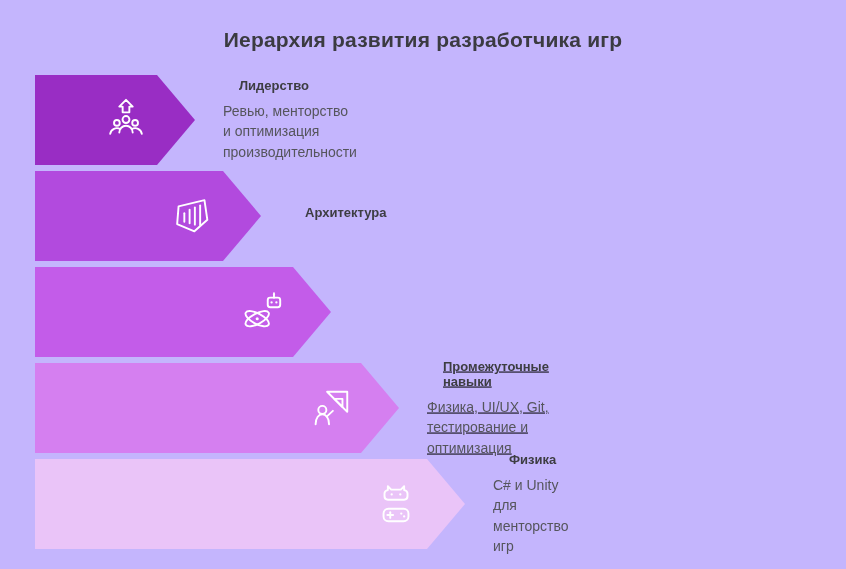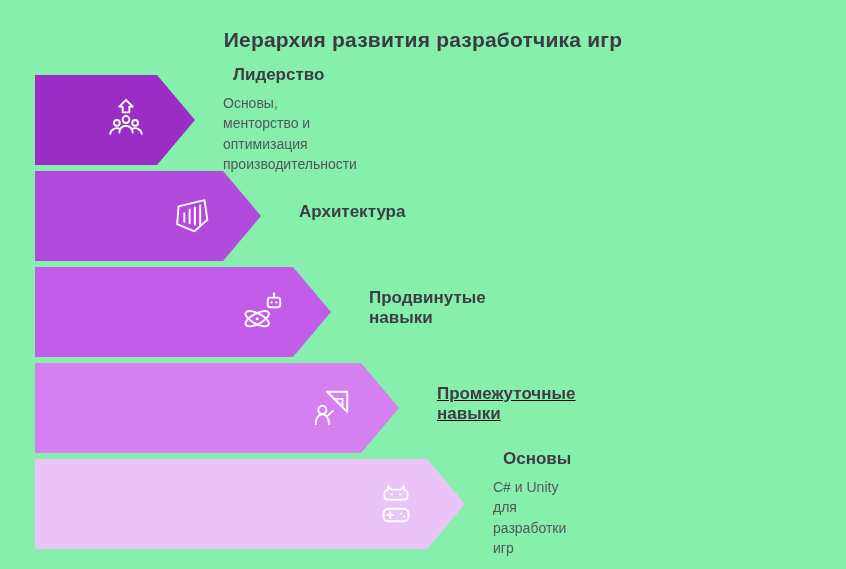--- a/index.html
+++ b/index.html
@@ -4,21 +4,21 @@
 <style>
   html,body{margin:0;padding:0;}
   body{
     font-family:"Liberation Sans", sans-serif;
     background:#ffffff;
   }
   .canvas{
     position:relative;
     width:846px;
     height:569px;
-    background:#86efac;
+    background:#c4b5fd;
     overflow:hidden;
   }
   .main-title{
     position:absolute;
     top:28px;
     left:0;
     width:100%;
     text-align:center;
     font-size:21px;
     font-weight:bold;
@@ -63,24 +63,24 @@
     position:absolute;
     top:50%;
     transform:translateY(-50%);
   }
   .row1 .textblock{left:188px;}
   .row2 .textblock{left:254px;}
   .row3 .textblock{left:324px;}
   .row4 .textblock{left:392px;text-decoration:underline;}
   .row5 .textblock{left:458px;}
   .level-title{
-    font-size:17px;
+    font-size:13px;
     font-weight:bold;
     color:#3d3d42;
-    margin:0 0 8px 10px;
+    margin:0 0 8px 16px;
   }
   .level-desc{
     font-size:14px;
     color:#55555c;
     line-height:1.45;
     max-width:265px;
     margin:0;
   }
 </style>
 </head>
@@ -99,21 +99,21 @@
           <circle cx="14.5" cy="27" r="3"></circle>
           <circle cx="33.5" cy="27" r="3"></circle>
           <path d="M17 37 a7 7 0 0 1 14 0"></path>
           <path d="M7.5 38.5 a7 7 0 0 1 10.5 -5"></path>
           <path d="M40.5 38.5 a7 7 0 0 0 -10.5 -5"></path>
         </svg>
       </span>
     </div>
     <div class="textblock">
       <div class="level-title">Лидерство</div>
-      <div class="level-desc">Основы, менторство и оптимизация производительности</div>
+      <div class="level-desc">Ревью, менторство и оптимизация производительности</div>
     </div>
   </div>
 
   <div class="row row2">
     <div class="arrow" style="background: rgb(178, 74, 222);">
       <span class="icon">
         <svg viewBox="0 0 48 48" fill="none" stroke="#ffffff" stroke-width="2" stroke-linecap="round" stroke-linejoin="round">
           <path d="M10 14 L37 7.5 L40 28 L26.5 40 L8.5 32.5 Z"></path>
           <path d="M16 21 V30"></path>
           <path d="M21.5 17.5 V31.5"></path>
@@ -136,55 +136,55 @@
           <circle cx="19" cy="31" r="1.6" fill="#ffffff" stroke="none"></circle>
           <rect x="30" y="9" width="13" height="10" rx="2.5"></rect>
           <path d="M36.5 9 V5.5"></path>
           <circle cx="36.5" cy="4.5" r="1" fill="#ffffff" stroke="none"></circle>
           <circle cx="34" cy="14" r="1.2" fill="#ffffff" stroke="none"></circle>
           <circle cx="39" cy="14" r="1.2" fill="#ffffff" stroke="none"></circle>
         </svg>
       </span>
     </div>
     <div class="textblock">
-      <div class="level-title">Продвинутые навыки</div>
     </div>
   </div>
 
   <div class="row row4">
     <div class="arrow" style="background: rgb(213, 127, 240);">
       <span class="icon">
         <svg viewBox="0 0 48 48" fill="none" stroke="#ffffff" stroke-width="2" stroke-linecap="round" stroke-linejoin="round">
           <path d="M42 7 V28 L21 7 Z"></path>
           <path d="M37 14.5 V23 L28.5 14.5 Z"></path>
           <circle cx="16" cy="26" r="4.2"></circle>
           <path d="M9 41 c0 -7 3.5 -10.5 7 -10.5 s7 3.5 7 10.5"></path>
           <path d="M20.5 33 L27 27"></path>
         </svg>
       </span>
     </div>
     <div class="textblock">
       <div class="level-title">Промежуточные навыки</div>
+      <div class="level-desc">Физика, UI/UX, Git, тестирование и оптимизация</div>
     </div>
   </div>
 
   <div class="row row5">
     <div class="arrow" style="background: rgb(234, 196, 248);">
       <span class="icon">
         <svg viewBox="0 0 48 48" fill="none" stroke="#ffffff" stroke-width="2" stroke-linecap="round" stroke-linejoin="round">
           <path d="M15.5 9.5 V5.5 L19 9 H29 L32.5 5.5 V9.5 Q36 10 36 13 V16 Q36 19.5 32.5 19.5 H15.5 Q12 19.5 12 16 V13 Q12 10 15.5 9.5 Z"></path>
           <circle cx="19.5" cy="14" r="1.2" fill="#ffffff" stroke="none"></circle>
           <circle cx="28.5" cy="14" r="1.2" fill="#ffffff" stroke="none"></circle>
           <rect x="11" y="29" width="26" height="13" rx="5"></rect>
           <path d="M18 32.5 V38.5"></path>
           <path d="M15 35.5 H21"></path>
           <circle cx="29.5" cy="34" r="1.2" fill="#ffffff" stroke="none"></circle>
           <circle cx="32.5" cy="37" r="1.2" fill="#ffffff" stroke="none"></circle>
         </svg>
       </span>
     </div>
     <div class="textblock">
-      <div class="level-title">Основы</div>
-      <div class="level-desc">C# и Unity для разработки игр</div>
+      <div class="level-title">Физика</div>
+      <div class="level-desc">C# и Unity для менторство игр</div>
     </div>
   </div>
 
 </div>
 
 </body></html>

